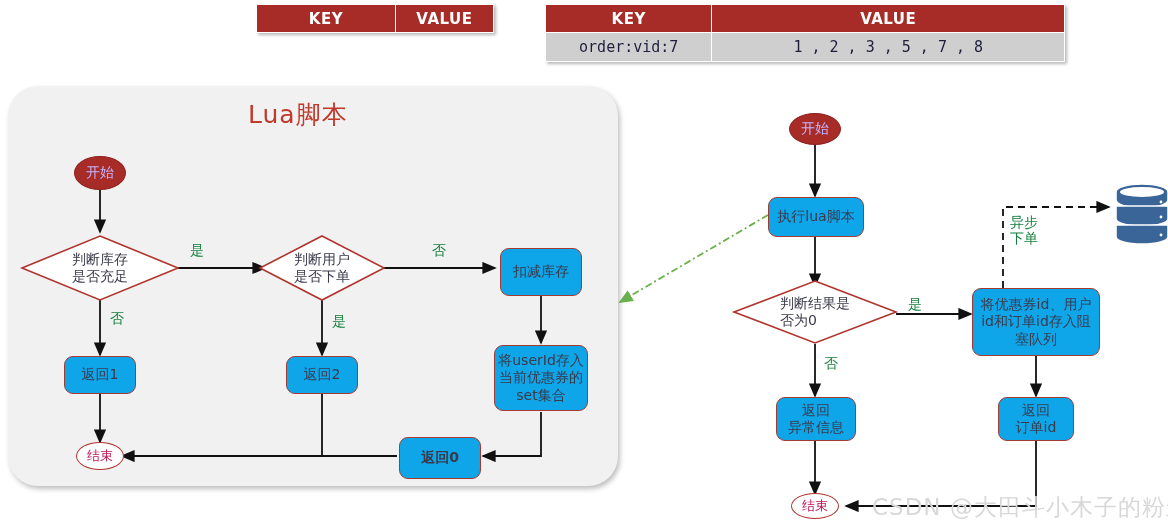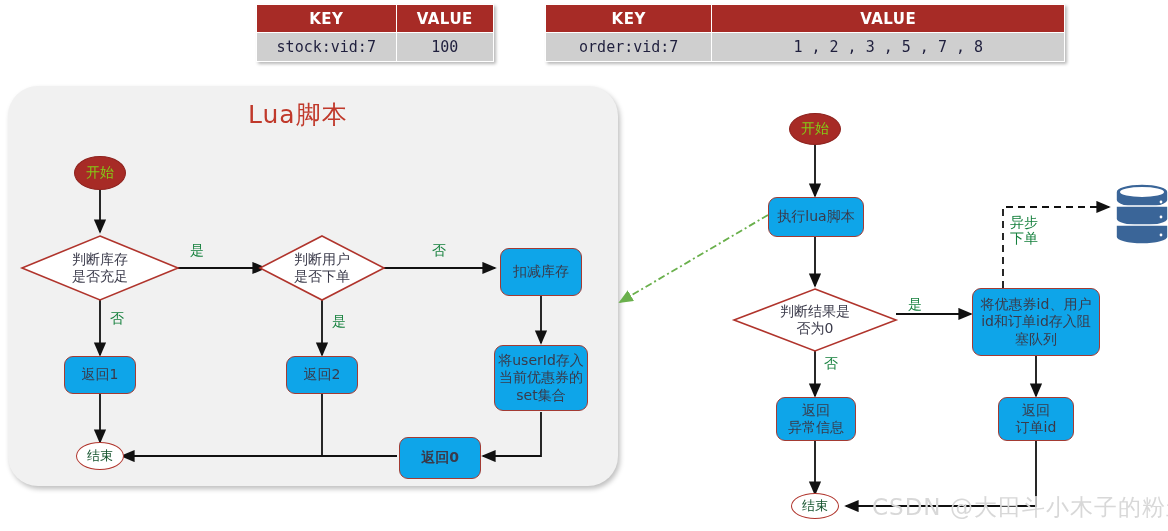--- a/index.html
+++ b/index.html
@@ -80,38 +80,38 @@
   }
   .rect {
     border: 1.6px solid #a33b33;
     border-radius: 9px;
     background: #0ea5e9;
   }
   .start-ellipse {
     border-radius: 50%;
     background: #a72b26;
     border: 1.5px solid #8e231f;
-    color: #84cc16;
+    color: #c4b5fd;
     font-size: 14px;
   }
   .end-ellipse {
     border-radius: 50%;
     background: #ffffff;
     border: 1.6px solid #b0342c;
-    color: #14532d;
+    color: #be185d;
     font-size: 13px;
   }
   .diamond-wrap { position: absolute; }
   .diamond-wrap svg { position: absolute; left: 0; top: 0; overflow: visible; }
   .diamond-label {
     position: absolute;
     left: 0; top: 0;
     width: 100%; height: 100%;
     display: flex; align-items: center; justify-content: center;
-    text-align: center;
+    text-align: left;
     color: #3a3a4a;
     font-size: 14px;
     line-height: 1.25;
     pointer-events: none;
   }
 
   
   .edge-label {
     position: absolute;
     color: #15803d;
@@ -141,24 +141,20 @@
   }
 </style>
 </head>
 <body>
 
 <table class="kv-table" id="table-stock">
   <tbody>
       <tr>
     <th class="kv-head col-key">KEY</th>
     <th class="kv-head col-val">VALUE</th>
-  </tr>
-  <tr>
-    <td class="kv-cell col-key">stock:vid:7</td>
-    <td class="kv-cell col-val">100</td>
   </tr>
 </tbody>
   </table>
 
 <table class="kv-table" id="table-order">
   <tbody>
       <tr>
     <th class="kv-head col-key">KEY</th>
     <th class="kv-head col-val">VALUE</th>
   </tr>
@@ -254,21 +250,21 @@
 
   <path d="M1036,441 L1036,506 L846,506" fill="none" stroke="#111111" stroke-width="1.8" marker-end="url(#arrow-black)"></path>
 
   <path d="M1003,300 L1003,207 L1109,207" fill="none" stroke="#111111" stroke-width="1.8" stroke-dasharray="7,5" marker-end="url(#arrow-black)"></path>
 </svg>
 
 <div class="node start-ellipse" style="left:789px; top:113px; width:52px; height:32px;">开始</div>
 
 <div class="node rect" style="left:768px; top:197px; width:96px; height:40px;">执行lua脚本</div>
 
-<div class="diamond-wrap" style="left:734px; top:289px; width:162px; height:62px;">
+<div class="diamond-wrap" style="left:734px; top:281px; width:162px; height:62px;">
   <svg width="162" height="62">
       <polygon points="81,0 162,31 81,62 0,31" fill="#ffffff" stroke="#b0342c" stroke-width="1.6"></polygon>
     </svg>
   <div class="diamond-label">判断结果是<br>否为0</div>
 </div>
 
 <div class="node rect" style="left:972px; top:288px; width:128px; height:68px;">将优惠券id、用户<br>id和订单id存入阻<br>塞队列</div>
 
 <div class="node rect" style="left:776px; top:397px; width:80px; height:44px;">返回<br>异常信息</div>
 

